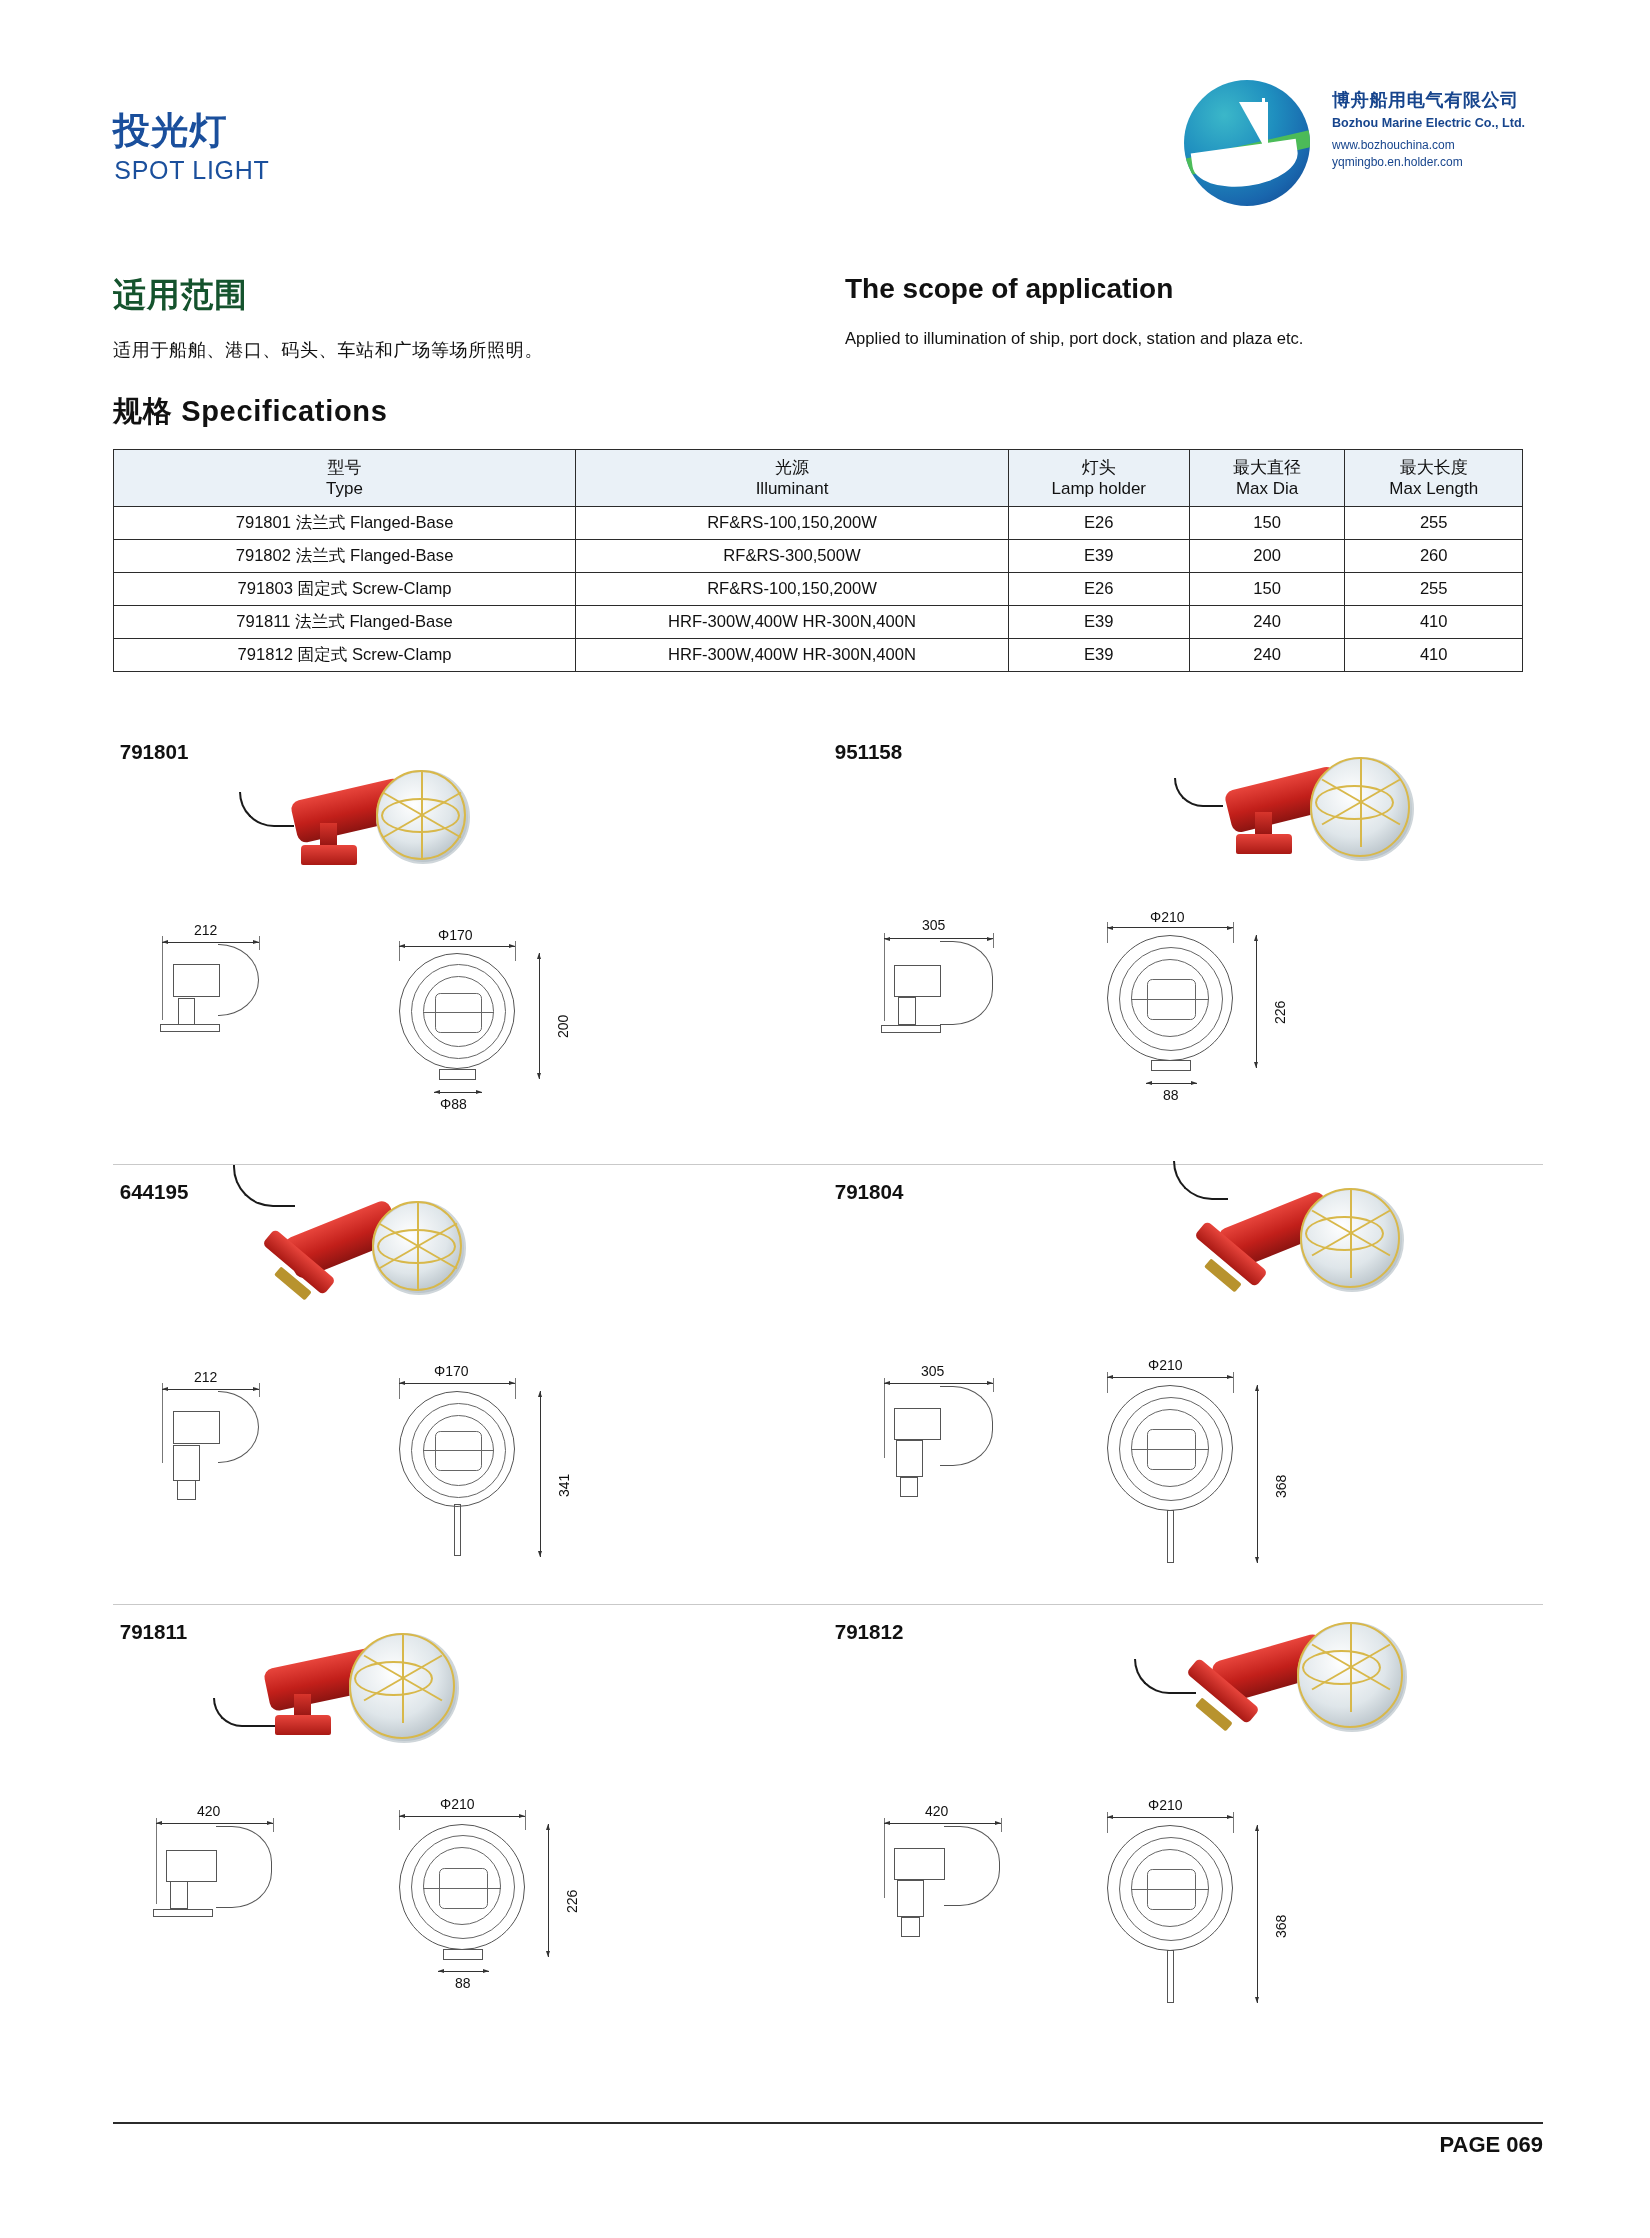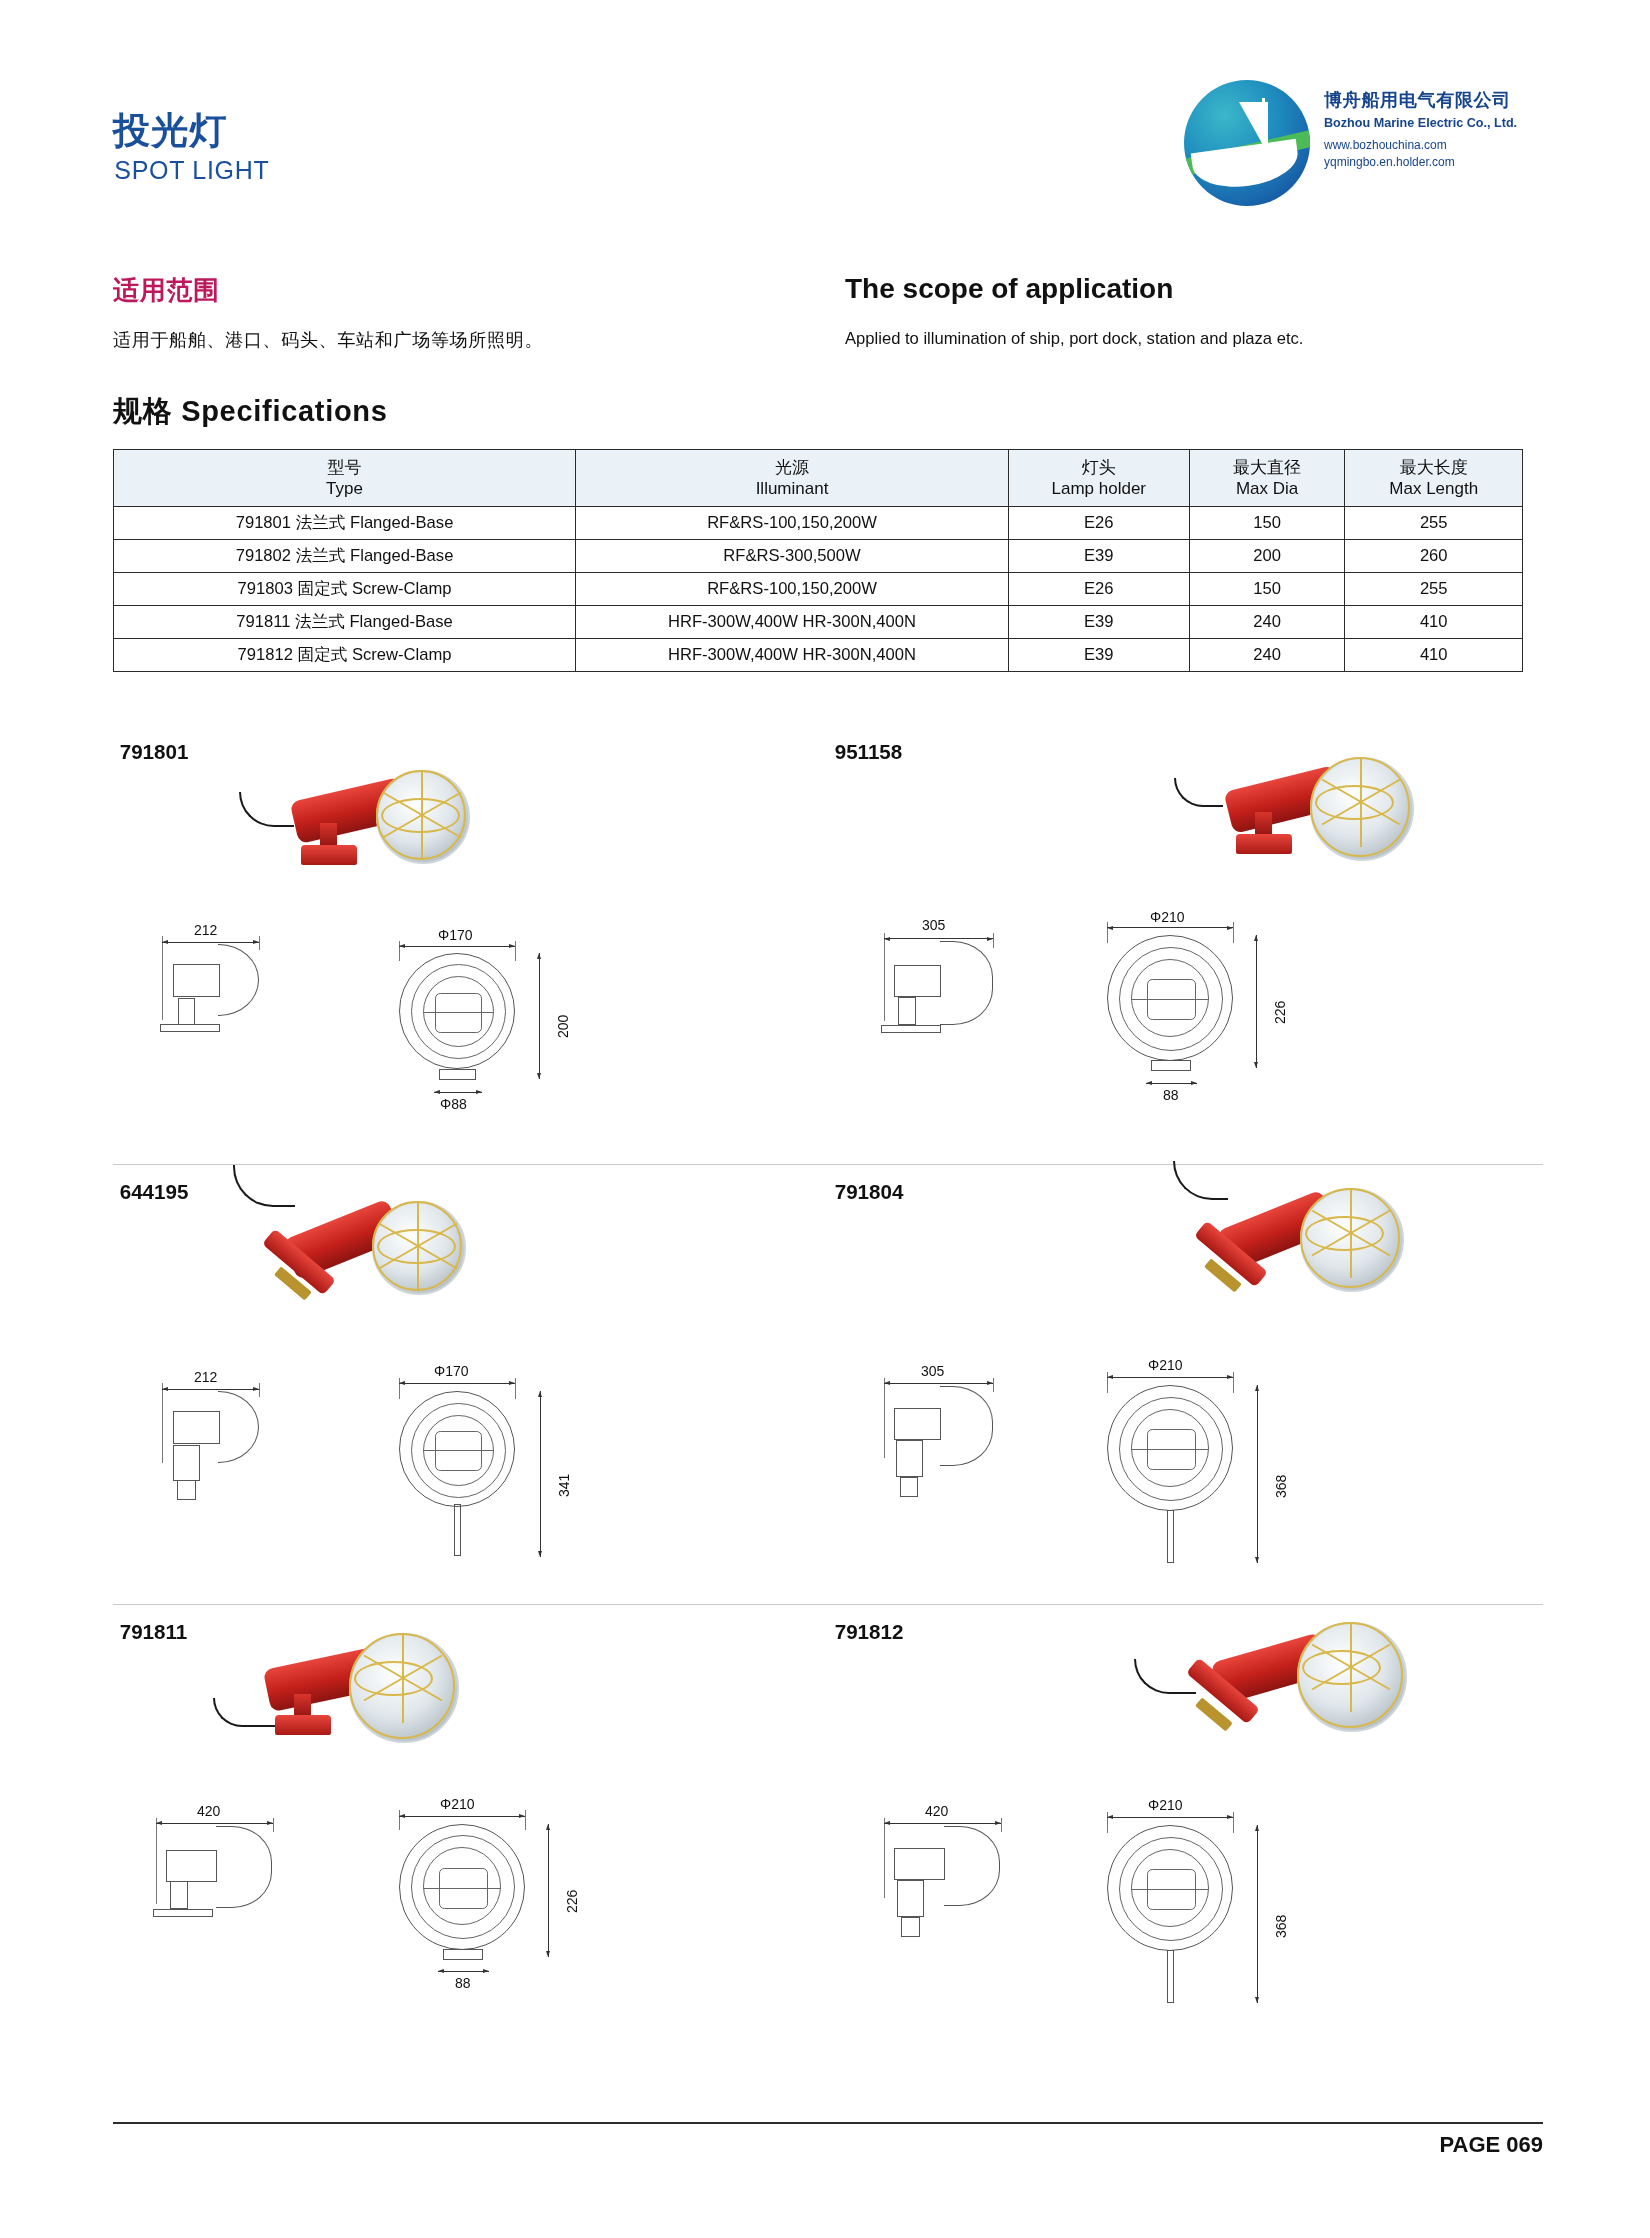--- a/index.html
+++ b/index.html
@@ -101,21 +101,21 @@
     left: -6.7px;
     top: 64px;
     width: 146px;
     height: 17.3px;
     background: #4fbf53;
     transform: rotate(-13deg);
     opacity: .95;
   }
   .logo-text {
     position: absolute;
-    left: 140px;
+    left: 148px;
     top: 14.6px;
     width: 219px;
   }
   .logo-cn {
     font-size: 18px;
     font-weight: bold;
     color: #17458d;
     letter-spacing: 0.7px;
     white-space: nowrap;
   }
@@ -152,23 +152,23 @@
     top: 0;
     width: 732px;
   }
   .scope-col-right {
     position: absolute;
     left: 732px;
     top: 0;
     width: 698px;
   }
   .scope-h-cn {
-    font-size: 26px;
+    font-size: 33px;
     font-weight: bold;
-    color: #be185d;
+    color: #14532d;
     letter-spacing: 0.7px;
   }
   .scope-h-en {
     font-size: 28px;
     font-weight: bold;
     color: #111;
     letter-spacing: 0px;
   }
   .scope-p-cn {
     font-size: 18px;

